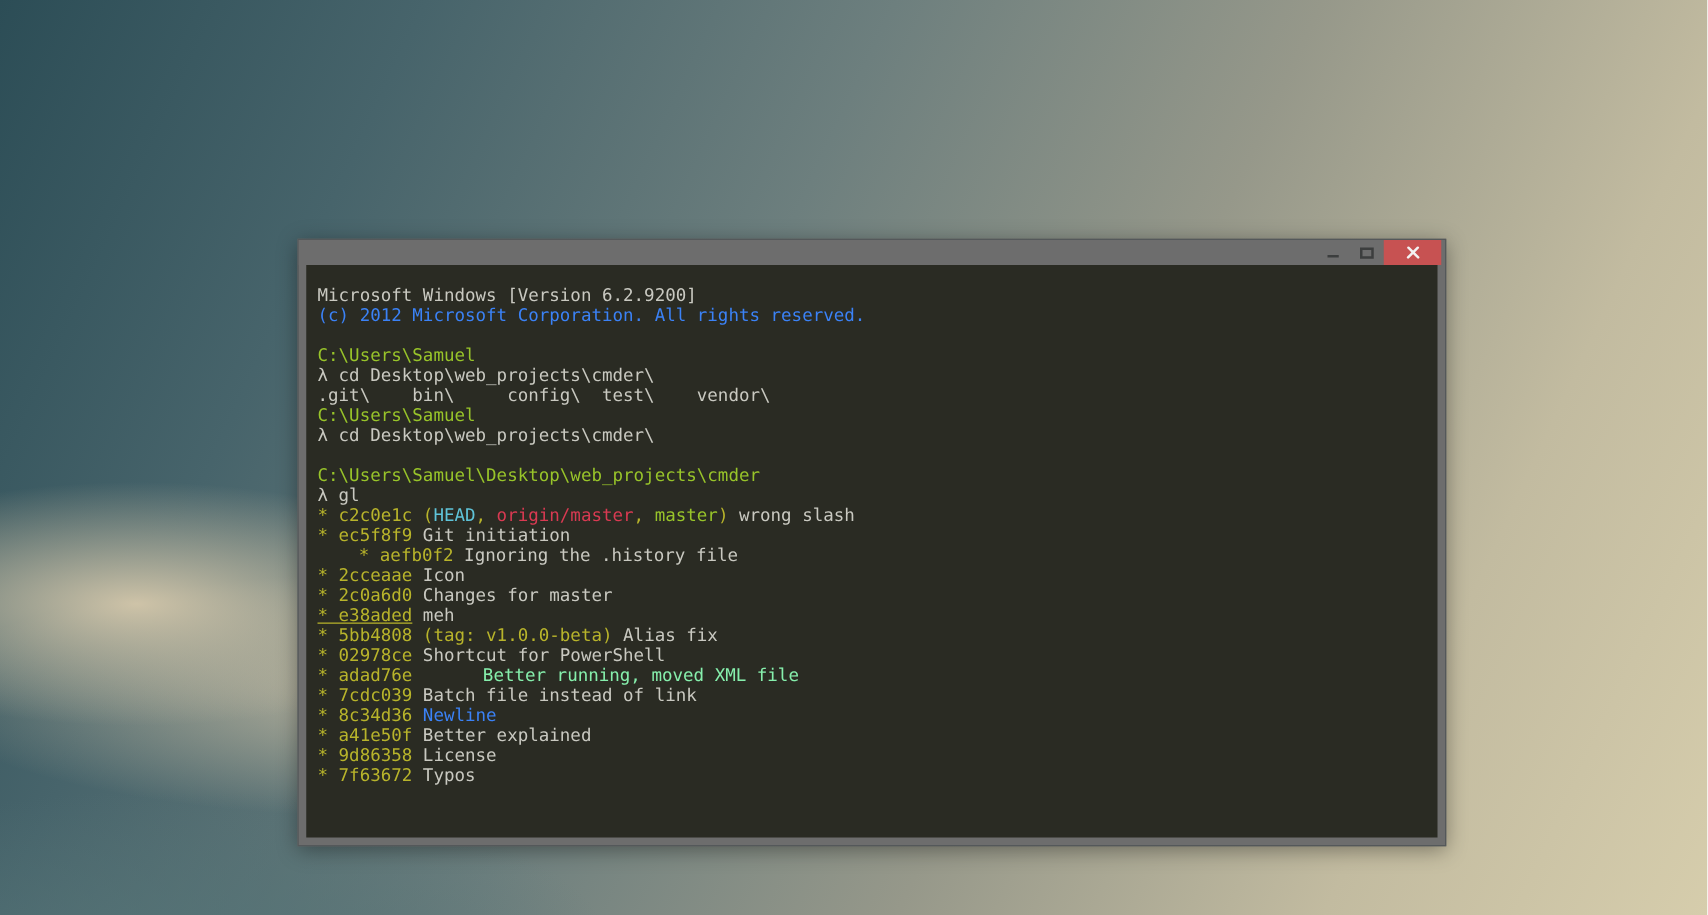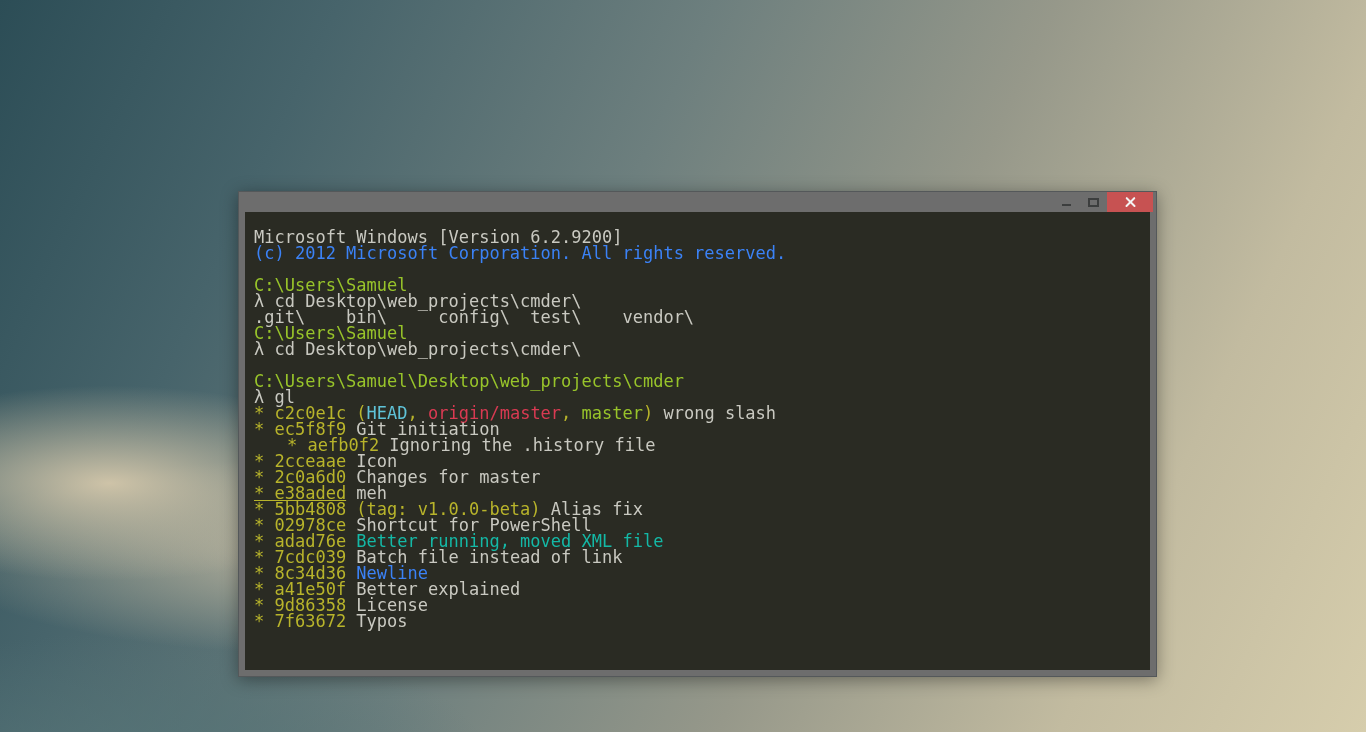--- a/index.html
+++ b/index.html
@@ -59,21 +59,21 @@
   .glyph-close::after  { transform: rotate(-45deg); }
 
   
   .terminal {
     position: absolute;
     left: 6px; right: 6px; top: 20px; bottom: 6px;
     background: var(--term-bg, #2a2b23);
     padding: 17px 9px 6px 9px;
     overflow: hidden;
     font-family: "DejaVu Sans Mono", "Liberation Mono", monospace;
-    font-size: 17px;
+    font-size: 14px;
     line-height: 16px;
     color: var(--term-fg, #c9c9c1);
   }
   .line { white-space: pre; height: 16px; }
 </style>
 </head>
 <body>
 
 <div class="desktop">
   <div class="window">
@@ -101,21 +101,21 @@
         <div class="line"><span style="color: rgb(152, 196, 42);">C:\Users\Samuel\Desktop\web_projects\cmder</span></div>
         <div class="line"><span style="color: rgb(201, 201, 193);">λ gl</span></div>
         <div class="line"><span style="color: rgb(184, 180, 43);">* c2c0e1c (</span><span style="color: rgb(95, 195, 216);">HEAD</span><span style="color: rgb(184, 180, 43);">, </span><span style="color: rgb(217, 58, 82);">origin/master</span><span style="color: rgb(184, 180, 43);">, </span><span style="color: rgb(152, 196, 42);">master</span><span style="color: rgb(184, 180, 43);">)</span><span style="color: rgb(201, 201, 193);"> wrong slash</span></div>
         <div class="line"><span style="color: rgb(184, 180, 43); margin-top: 16px;">* ec5f8f9</span><span style="color: rgb(201, 201, 193);"> Git initiation</span></div>
         <div class="line"><span style="color: rgb(184, 180, 43); margin-left: 33px;">* aefb0f2</span><span style="color: rgb(201, 201, 193);"> Ignoring the .history file</span></div>
         <div class="line"><span style="color: rgb(184, 180, 43);">* 2cceaae</span><span style="color: rgb(201, 201, 193);"> Icon</span></div>
         <div class="line"><span style="color: rgb(184, 180, 43);">* 2c0a6d0</span><span style="color: rgb(201, 201, 193);"> Changes for master</span></div>
         <div class="line"><span style="color: rgb(184, 180, 43); text-decoration: underline;">* e38aded</span><span style="color: rgb(201, 201, 193);"> meh</span></div>
         <div class="line"><span style="color: rgb(184, 180, 43);">* 5bb4808 (tag: v1.0.0-beta)</span><span style="color: rgb(201, 201, 193);"> Alias fix</span></div>
         <div class="line"><span style="color: rgb(184, 180, 43);">* 02978ce</span><span style="color: rgb(201, 201, 193);"> Shortcut for PowerShell</span></div>
-        <div class="line"><span style="color: rgb(184, 180, 43);">* adad76e</span><span style="color: #14b8a6;"> Better running, moved XML file</span></div>
+        <div class="line"><span style="color: rgb(184, 180, 43);">* adad76e</span><span style="color: #86efac; margin-left: 48px;"> Better running, moved XML file</span></div>
         <div class="line"><span style="color: rgb(184, 180, 43);">* 7cdc039</span><span style="color: rgb(201, 201, 193);"> Batch file instead of link</span></div>
         <div class="line"><span style="color: rgb(184, 180, 43);">* 8c34d36</span><span style="color: #3b82f6;"> Newline</span></div>
         <div class="line"><span style="color: rgb(184, 180, 43);">* a41e50f</span><span style="color: rgb(201, 201, 193);"> Better explained</span></div>
         <div class="line"><span style="color: rgb(184, 180, 43);">* 9d86358</span><span style="color: rgb(201, 201, 193);"> License</span></div>
         <div class="line"><span style="color: rgb(184, 180, 43);">* 7f63672</span><span style="color: rgb(201, 201, 193);"> Typos</span></div>
       </div>
   </div>
 </div>
 
 </body></html>

